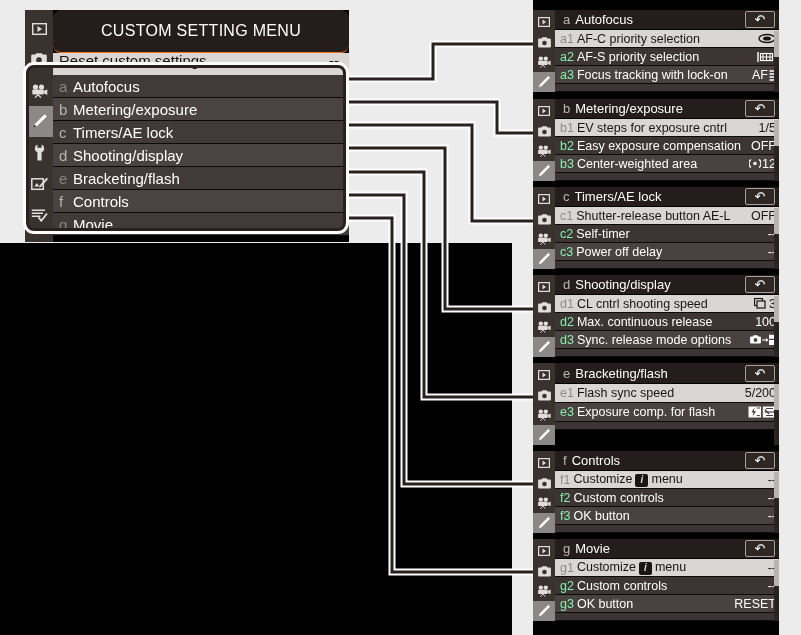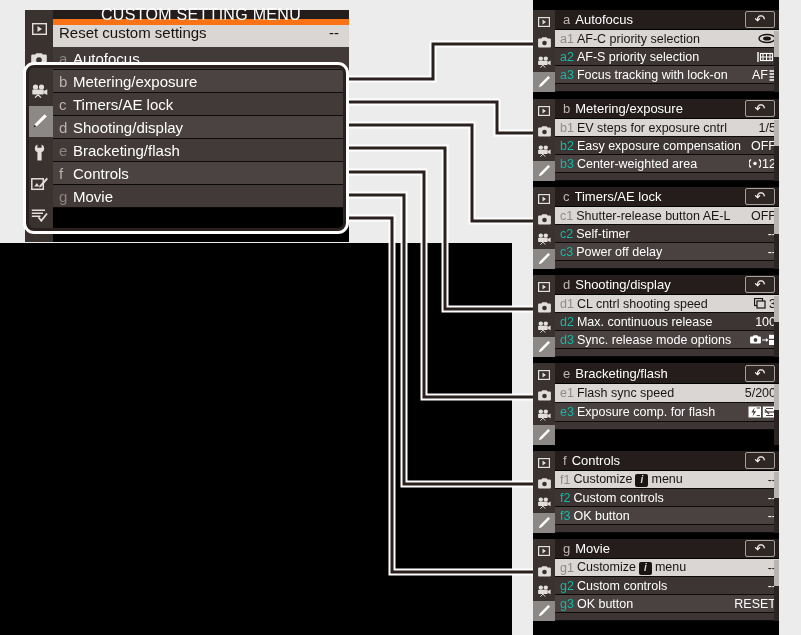--- a/index.html
+++ b/index.html
@@ -58,21 +58,21 @@
   .cam-row {
     height:19px; display:flex; align-items:center;
     padding:0 3px 0 5px; font-size:12.5px;
     border-bottom:1px solid #0c0a0a;
     background:#4a4240; color:#fff; white-space:nowrap; overflow:hidden;
   }
   .cam-row.sel { background:#d9d6d3; color:#1a1514; }
   .cam-row.sel .r-key { color:#8f8b88; }
   .cam-row.alt { background:#3c3533; }
   .cam-row .r-key {
-    font-size:12.5px; margin-right:3px; color:#14b8a6; flex:none;
+    font-size:12.5px; margin-right:3px; color:#86efac; flex:none;
   }
   .cam-row .r-label { flex:1; overflow:hidden; text-overflow:clip; }
   .cam-row .r-val {
     flex:none; padding-left:6px; font-size:12.5px; text-align:right;
     display:flex; align-items:center; gap:1px;
   }
   .cam-row-cut { height:8px; overflow:hidden; }
 
   .cam-scroll {
     position:absolute; right:0; top:21px; width:5px; bottom:0;
@@ -101,23 +101,23 @@
   }
   #main-menu .mm-rail .railicon {
     width:28px; height:31px; display:flex; align-items:center; justify-content:center;
   }
   #main-menu .mm-rail .railicon.active { background:#8c8885; }
   #main-menu .mm-rail svg { fill:#e2dedb; }
   #main-menu .mm-rail .railicon.active svg { fill:#fff; }
   #main-menu .mm-body { flex:1; display:flex; flex-direction:column; }
 
   #mm-title {
-    height:15px; background:#241d1b; color:#fff; font-size:16px;
+    height:43px; background:#241d1b; color:#fff; font-size:16px;
     display:flex; align-items:center; justify-content:center;
-    letter-spacing:.3px; border-bottom:6px solid #f97316;
+    letter-spacing:.3px; border-bottom:1px solid #f97316;border-radius:8px;
   }
   #mm-reset-row {
     height:22px; background:#d9d6d3; color:#18120f; font-size:15px;
     display:flex; align-items:center; padding:0 10px 8px 6px;
   }
   #mm-reset-row .lbl { flex:1; }
   #mm-reset-row .val { font-size:15px; }
 
   .mm-row {
     height:23px; background:#423a38; color:#fff; font-size:15px;

